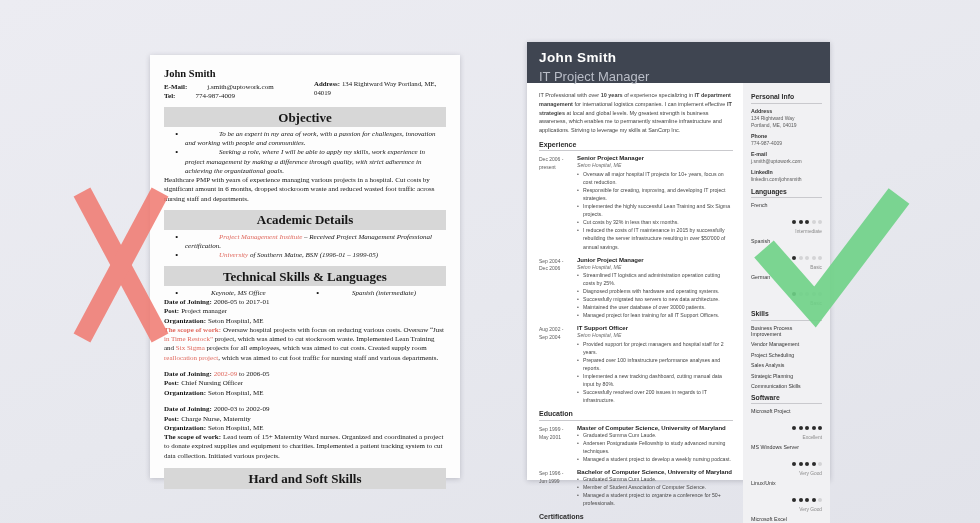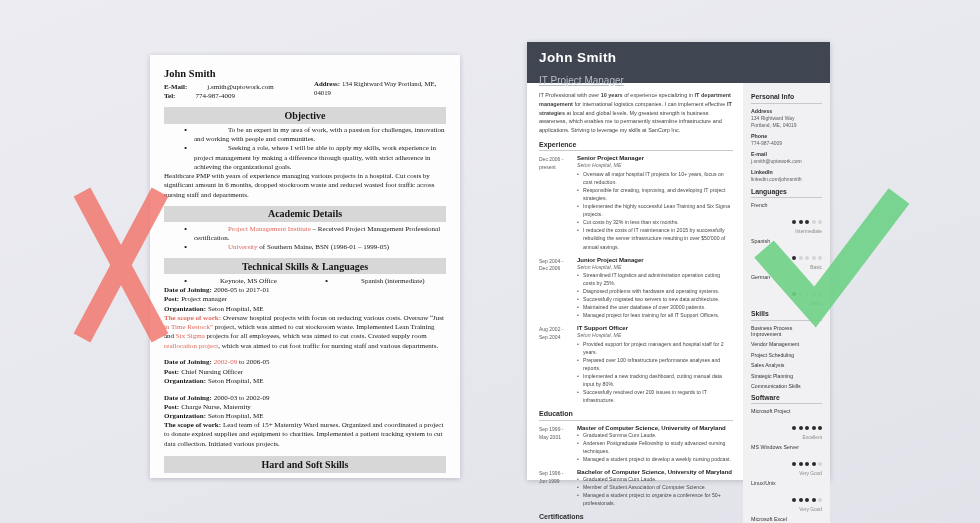--- a/index.html
+++ b/index.html
@@ -17,40 +17,40 @@
     font-family:"Liberation Serif",serif;color:#161616;
     padding:12px 14px;box-sizing:border-box;font-size:7px;line-height:1.32;
   }
   .l-head{display:flex;margin-bottom:2px;}
   .l-id{width:150px;flex:none;}
   .l-name{font-size:10.5px;font-weight:bold;margin-bottom:2px;}
   .l-line b{margin-right:20px;}
   .l-addr{flex:1;padding-top:13px;font-size:6.8px;}
   .l-addr b{margin-right:2px;}
   .bar{
-    background:#d7d7d7;text-align:center;font-weight:bold;font-size:10px;
+    background:#d7d7d7;text-align:center;font-weight:bold;font-size:13px;
     padding:1.5px 0;margin:6px 0 2.5px;
   }
   .l-list{list-style:none;margin:0;padding:0;}
-  .l-li{position:relative;margin-left:30px;text-indent:34px;}
+  .l-li{position:relative;margin-left:21px;text-indent:34px;font-style:italic;}
   .l-li::before{content:"\2022";position:absolute;left:-10px;top:-1px;text-indent:0;font-size:9px;}
   .l-para{margin:0;}
   .tech-grid{display:grid;grid-template-columns:1fr 1fr;}
   .tech-grid .l-li{text-indent:26px;}
   .l-entry{margin:0 0 7.5px;}
   .l-wline b{margin-right:2px;}
   
   .page-right{
     position:absolute;left:527px;top:42px;width:303px;height:438px;
     background:#ffffff;box-shadow:0 1px 5px rgba(40,40,60,.22);
     display:flex;flex-direction:column;box-sizing:border-box;color:#3c3c3c;
   }
   .r-header{background:#3f4551;color:#fff;padding:8px 12px 0;height:41px;flex:none;box-sizing:border-box;}
   .r-name{font-size:13.5px;font-weight:bold;letter-spacing:.4px;}
-  .r-title{font-size:10px;color:#b9bdc7;margin-top:10px;text-decoration:underline;}
+  .r-title{font-size:13px;color:#b9bdc7;margin-top:4px;}
   .r-body{flex:1;display:flex;align-items:stretch;}
   .r-main{width:216px;flex:none;padding:8px 10px 6px 12px;box-sizing:border-box;}
   .r-side{flex:1;background:#f1f1f3;padding:6px 8px 6px 8px;box-sizing:border-box;}
   .r-profile{margin:0 0 4px;font-size:5.5px;line-height:1.6;color:#3f3f3f;}
   .r-sec{font-size:7px;font-weight:bold;color:#2c2c2c;margin:6px 0 4px;
          border-bottom:1px solid #c9c9cd;padding-bottom:2.5px;}
   .r-entry{display:flex;margin-bottom:6px;}
   .r-date{width:38px;flex:none;font-size:5px;color:#5c5c5c;line-height:1.55;padding-top:1px;}
   .r-content{flex:1;}
   .r-role{font-size:6px;font-weight:bold;color:#222;}

